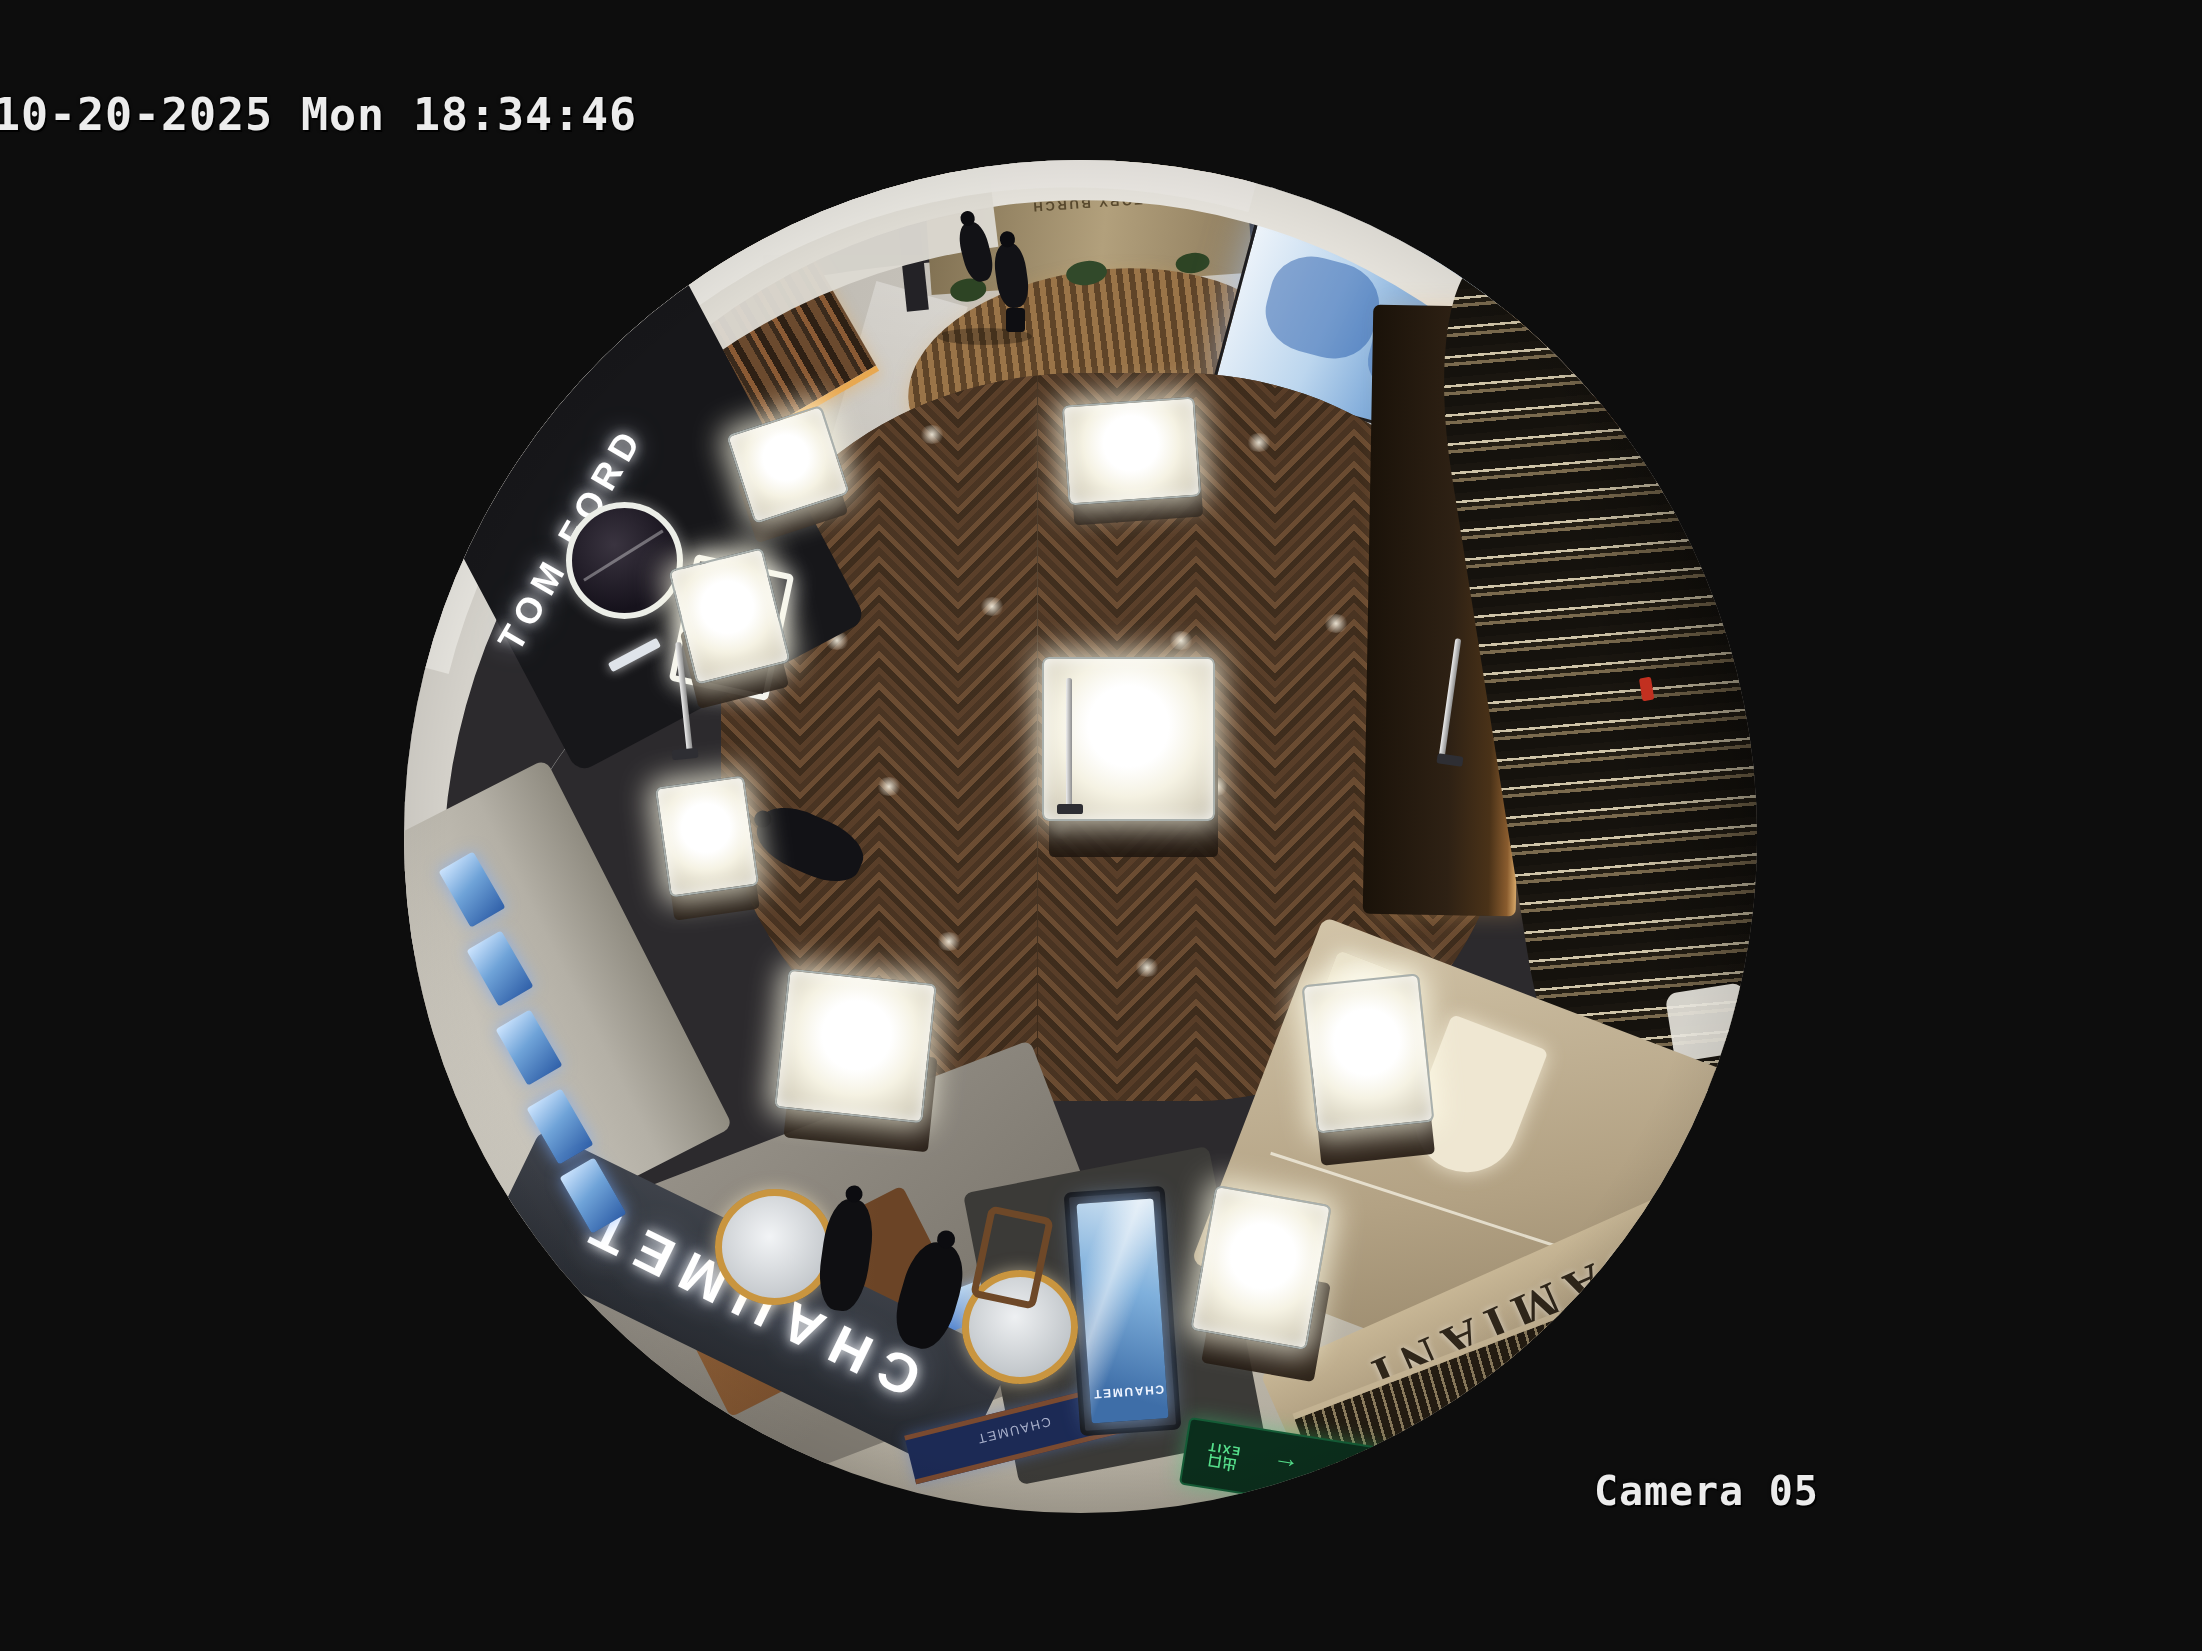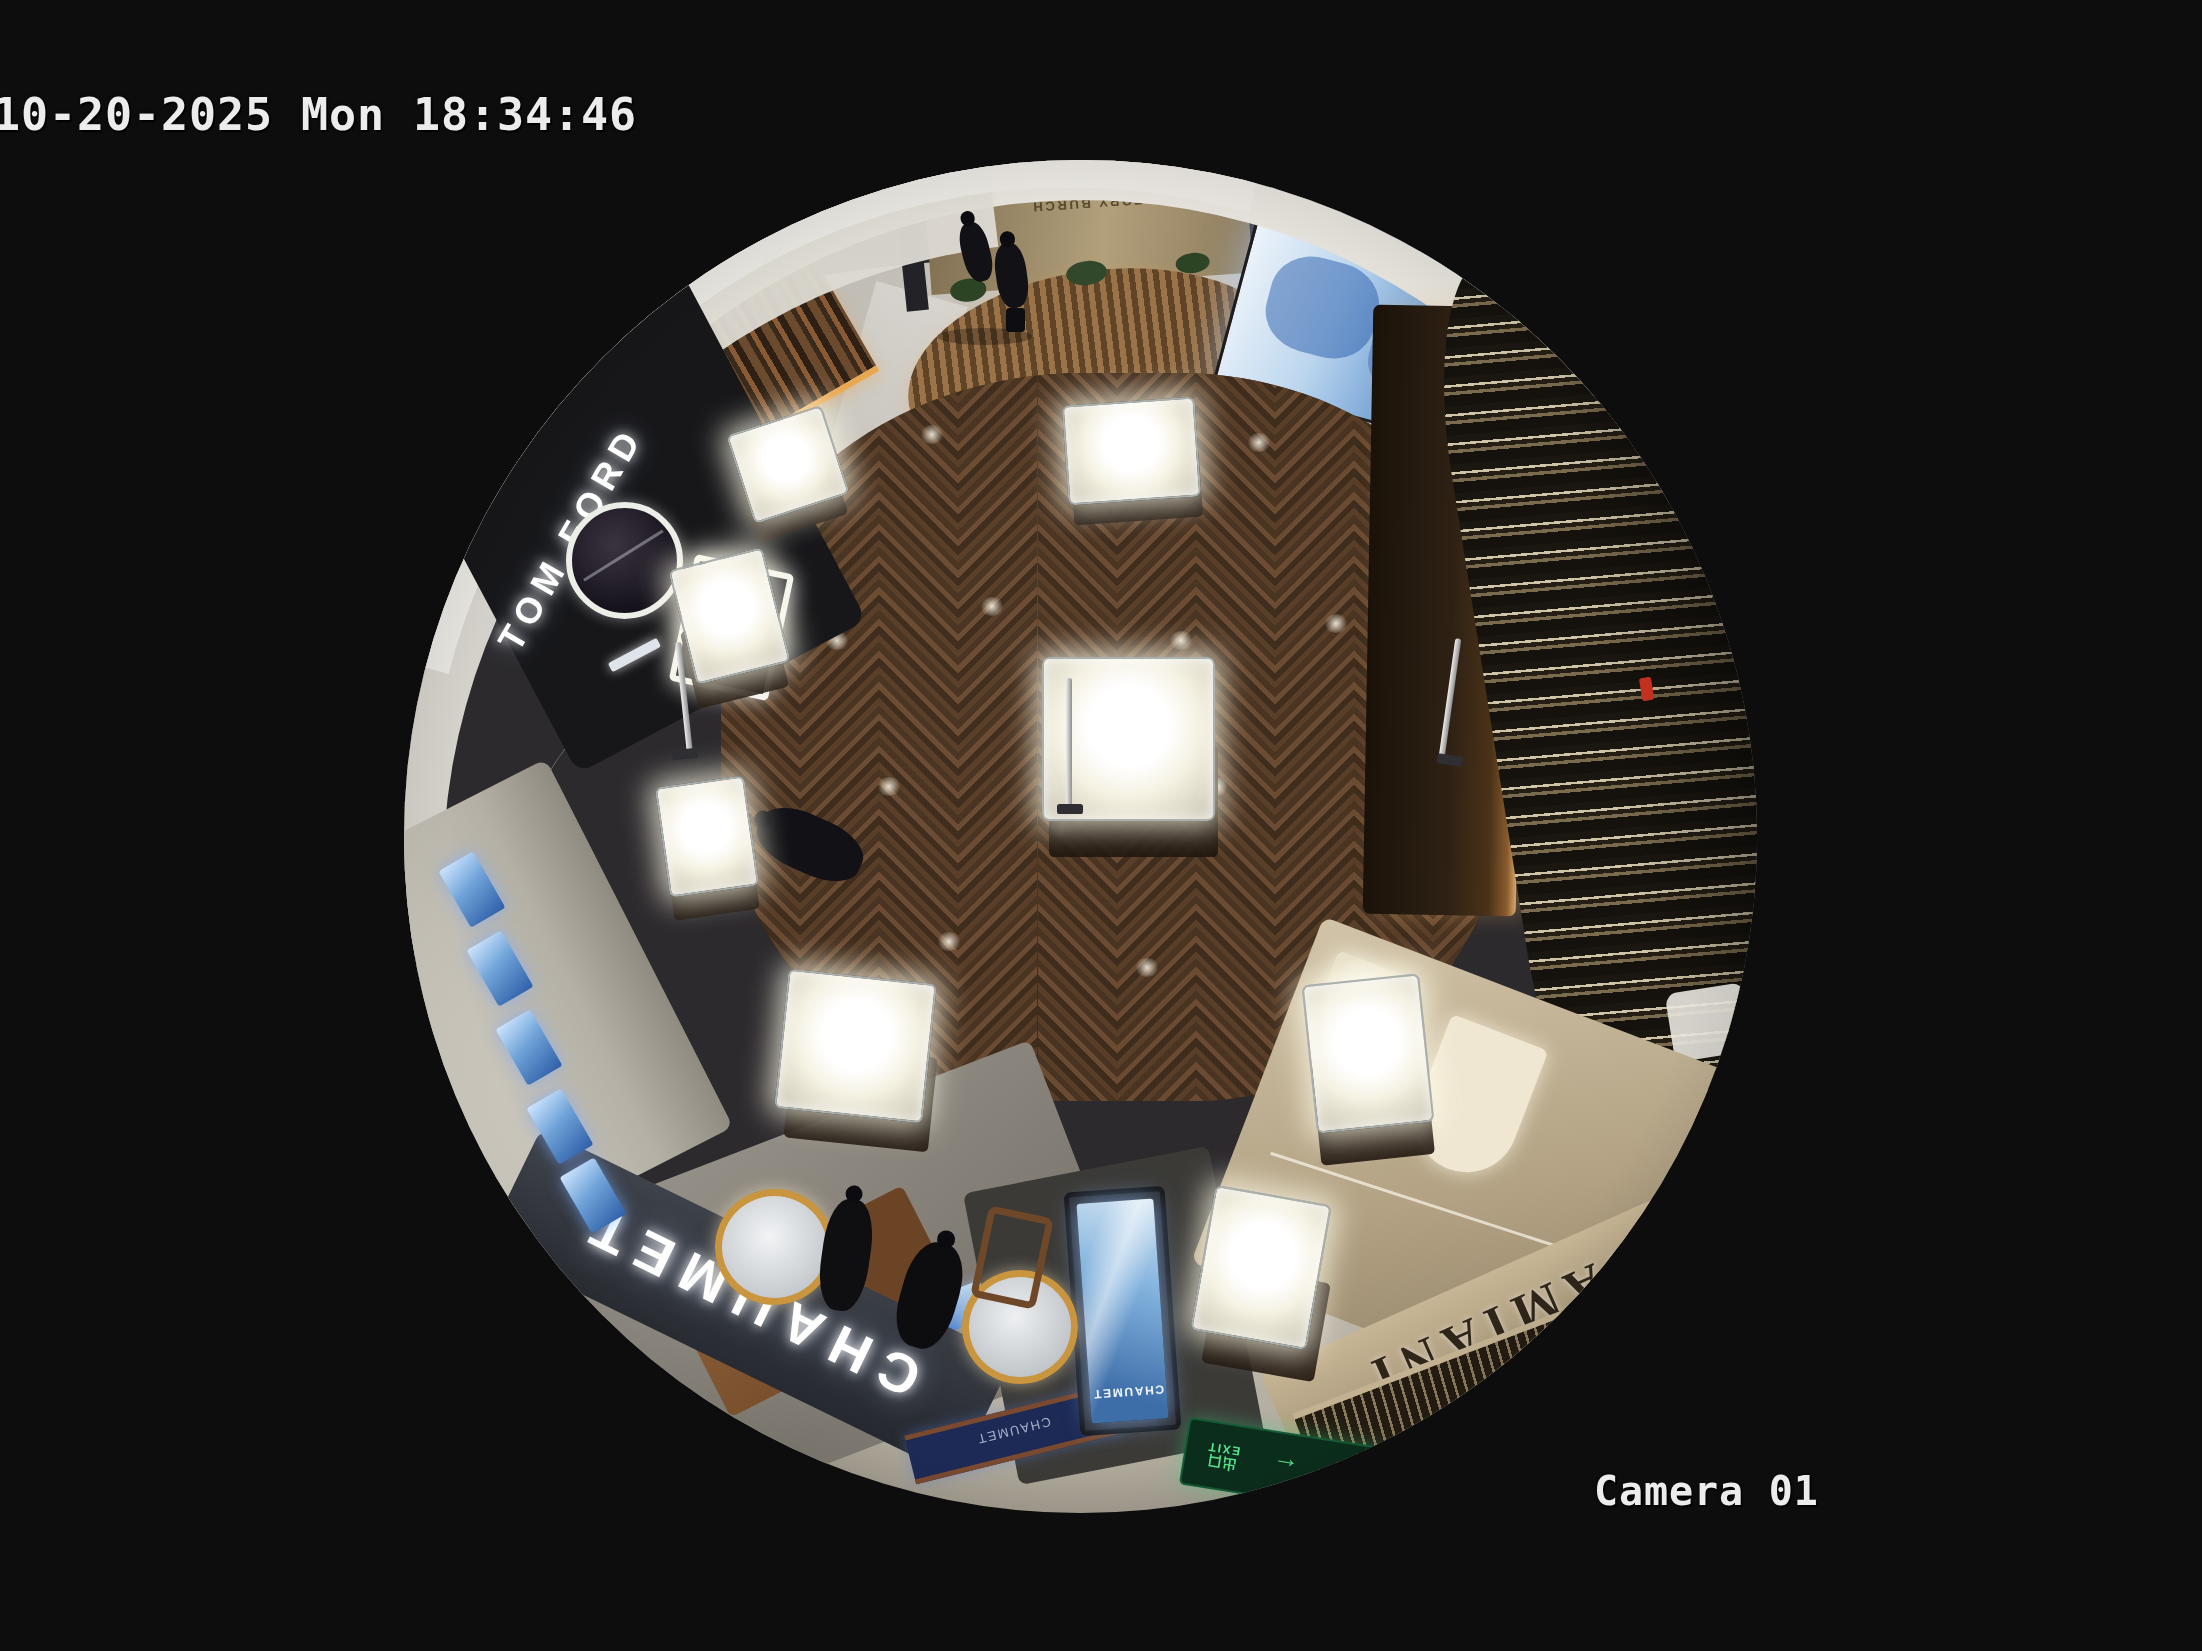--- a/index.html
+++ b/index.html
@@ -295,15 +295,15 @@
       <div class="gatebase" style="left: 1033px; top: 595px; transform: rotate(8deg);"></div>
       <div class="bluescreen" style="left: 48px; top: 697px; width: 40px; height: 65px; transform: rotate(-30deg);"></div>
       <div class="bluescreen" style="left: 76px; top: 776px; width: 40px; height: 65px; transform: rotate(-30deg);"></div>
       <div class="bluescreen" style="left: 105px; top: 855px; width: 40px; height: 65px; transform: rotate(-30deg);"></div>
       <div class="bluescreen" style="left: 136px; top: 934px; width: 40px; height: 65px; transform: rotate(-30deg);"></div>
       <div class="bluescreen" style="left: 169px; top: 1003px; width: 40px; height: 65px; transform: rotate(-30deg);"></div>
       <div class="abs ell" style="inset:0;
          background:radial-gradient(circle,transparent 66%,rgba(0,0,0,.16) 82%,rgba(0,0,0,.5) 94%,rgba(0,0,0,.75) 100%);"></div>
     </div>
 
-  <div class="osd" style="left:1594px;top:1468px;font-size:40px;">Camera 01</div>
+  <div class="osd" style="left:1594px;top:1468px;font-size:40px;">Camera 05</div>
 </div>
 
 
 </body></html>

